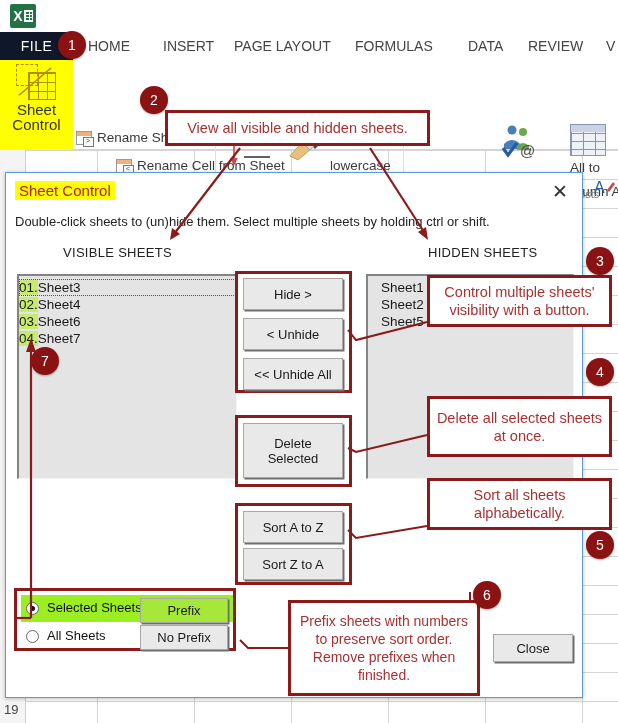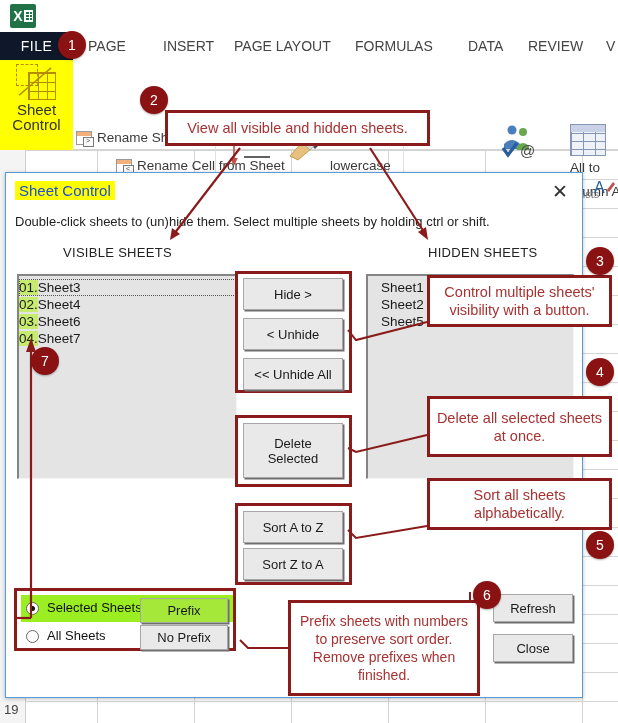--- a/index.html
+++ b/index.html
@@ -140,21 +140,21 @@
   }
 
   
   #dialog {
     position:absolute; left:5px; top:172px; width:578px; height:526px;
     background:#ffffff; border:1px solid #5b9bd5;
     box-shadow:0 1px 4px rgba(0,0,0,.25);
   }
   #dlg-title {
     position:absolute; left:9px; top:8px;
-    background:#ffff00; color:#1d4ed8; font-size:15px; padding:1px 4px;
+    background:#ffff00; color:#b91c1c; font-size:15px; padding:1px 4px;
   }
   #dlg-close {
     position:absolute; right:10px; top:6px; width:24px; height:24px;
     display:flex; align-items:center; justify-content:center;
     font-size:19px; color:#333; cursor:default;
   }
   #dlg-instructions {
     position:absolute; left:9px; top:41px; font-size:13px; color:#222;
     white-space:nowrap;
   }
@@ -238,21 +238,21 @@
 <div id="row-header"></div>
 <div id="row-19">19</div>
 
 <div id="excel-logo">
   <span class="x">X</span>
   <span class="grid"></span>
 </div>
 
 <div id="tabbar">
   <div id="file-tab">FILE</div>
-  <div class="rtab" style="left:88px;">PAGE</div>
+  <div class="rtab" style="left:88px;">HOME</div>
   <div class="rtab" style="left:163px;">INSERT</div>
   <div class="rtab" style="left:234px;">PAGE LAYOUT</div>
   <div class="rtab" style="left:355px;">FORMULAS</div>
   <div class="rtab" style="left:468px;">DATA</div>
   <div class="rtab" style="left:528px;">REVIEW</div>
   <div class="rtab" style="left:606px;">V</div>
 </div>
 
 <div id="ribbon">
 
@@ -370,21 +370,20 @@
   <div class="redgroup" id="prefix-panel">
     <div id="prefix-row-hl"></div>
     <div class="radio on" style="left:9px; top:11px;"></div>
     <div class="radio-lbl" style="left:30px; top:9px;">Selected Sheets</div>
     <div class="radio" style="left:9px; top:39px;"></div>
     <div class="radio-lbl" style="left:30px; top:37px;">All Sheets</div>
     <div class="xbtn" style="left:123px; top:7px; width:88px; height:25px; background:#a6e83a;">Prefix</div>
     <div class="xbtn" style="left:123px; top:34px; width:88px; height:25px;">No Prefix</div>
   </div>
 
-  <div class="xbtn" style="left:487px; top:421px; width:80px; height:28px;">Refresh</div>
   <div class="xbtn" style="left:487px; top:461px; width:80px; height:28px;">Close</div>
 </div>
 
 <div class="callout" style="left:165px; top:110px; width:265px; height:36px;">View all visible and hidden sheets.</div>
 
 <div class="callout" style="left:427px; top:275px; width:185px; height:52px;">Control multiple sheets' visibility with a button.</div>
 
 <div class="callout" style="left:427px; top:396px; width:185px; height:61px;">Delete all selected sheets at once.</div>
 
 <div class="callout" style="left:427px; top:478px; width:185px; height:52px;">Sort all sheets alphabetically.</div>

